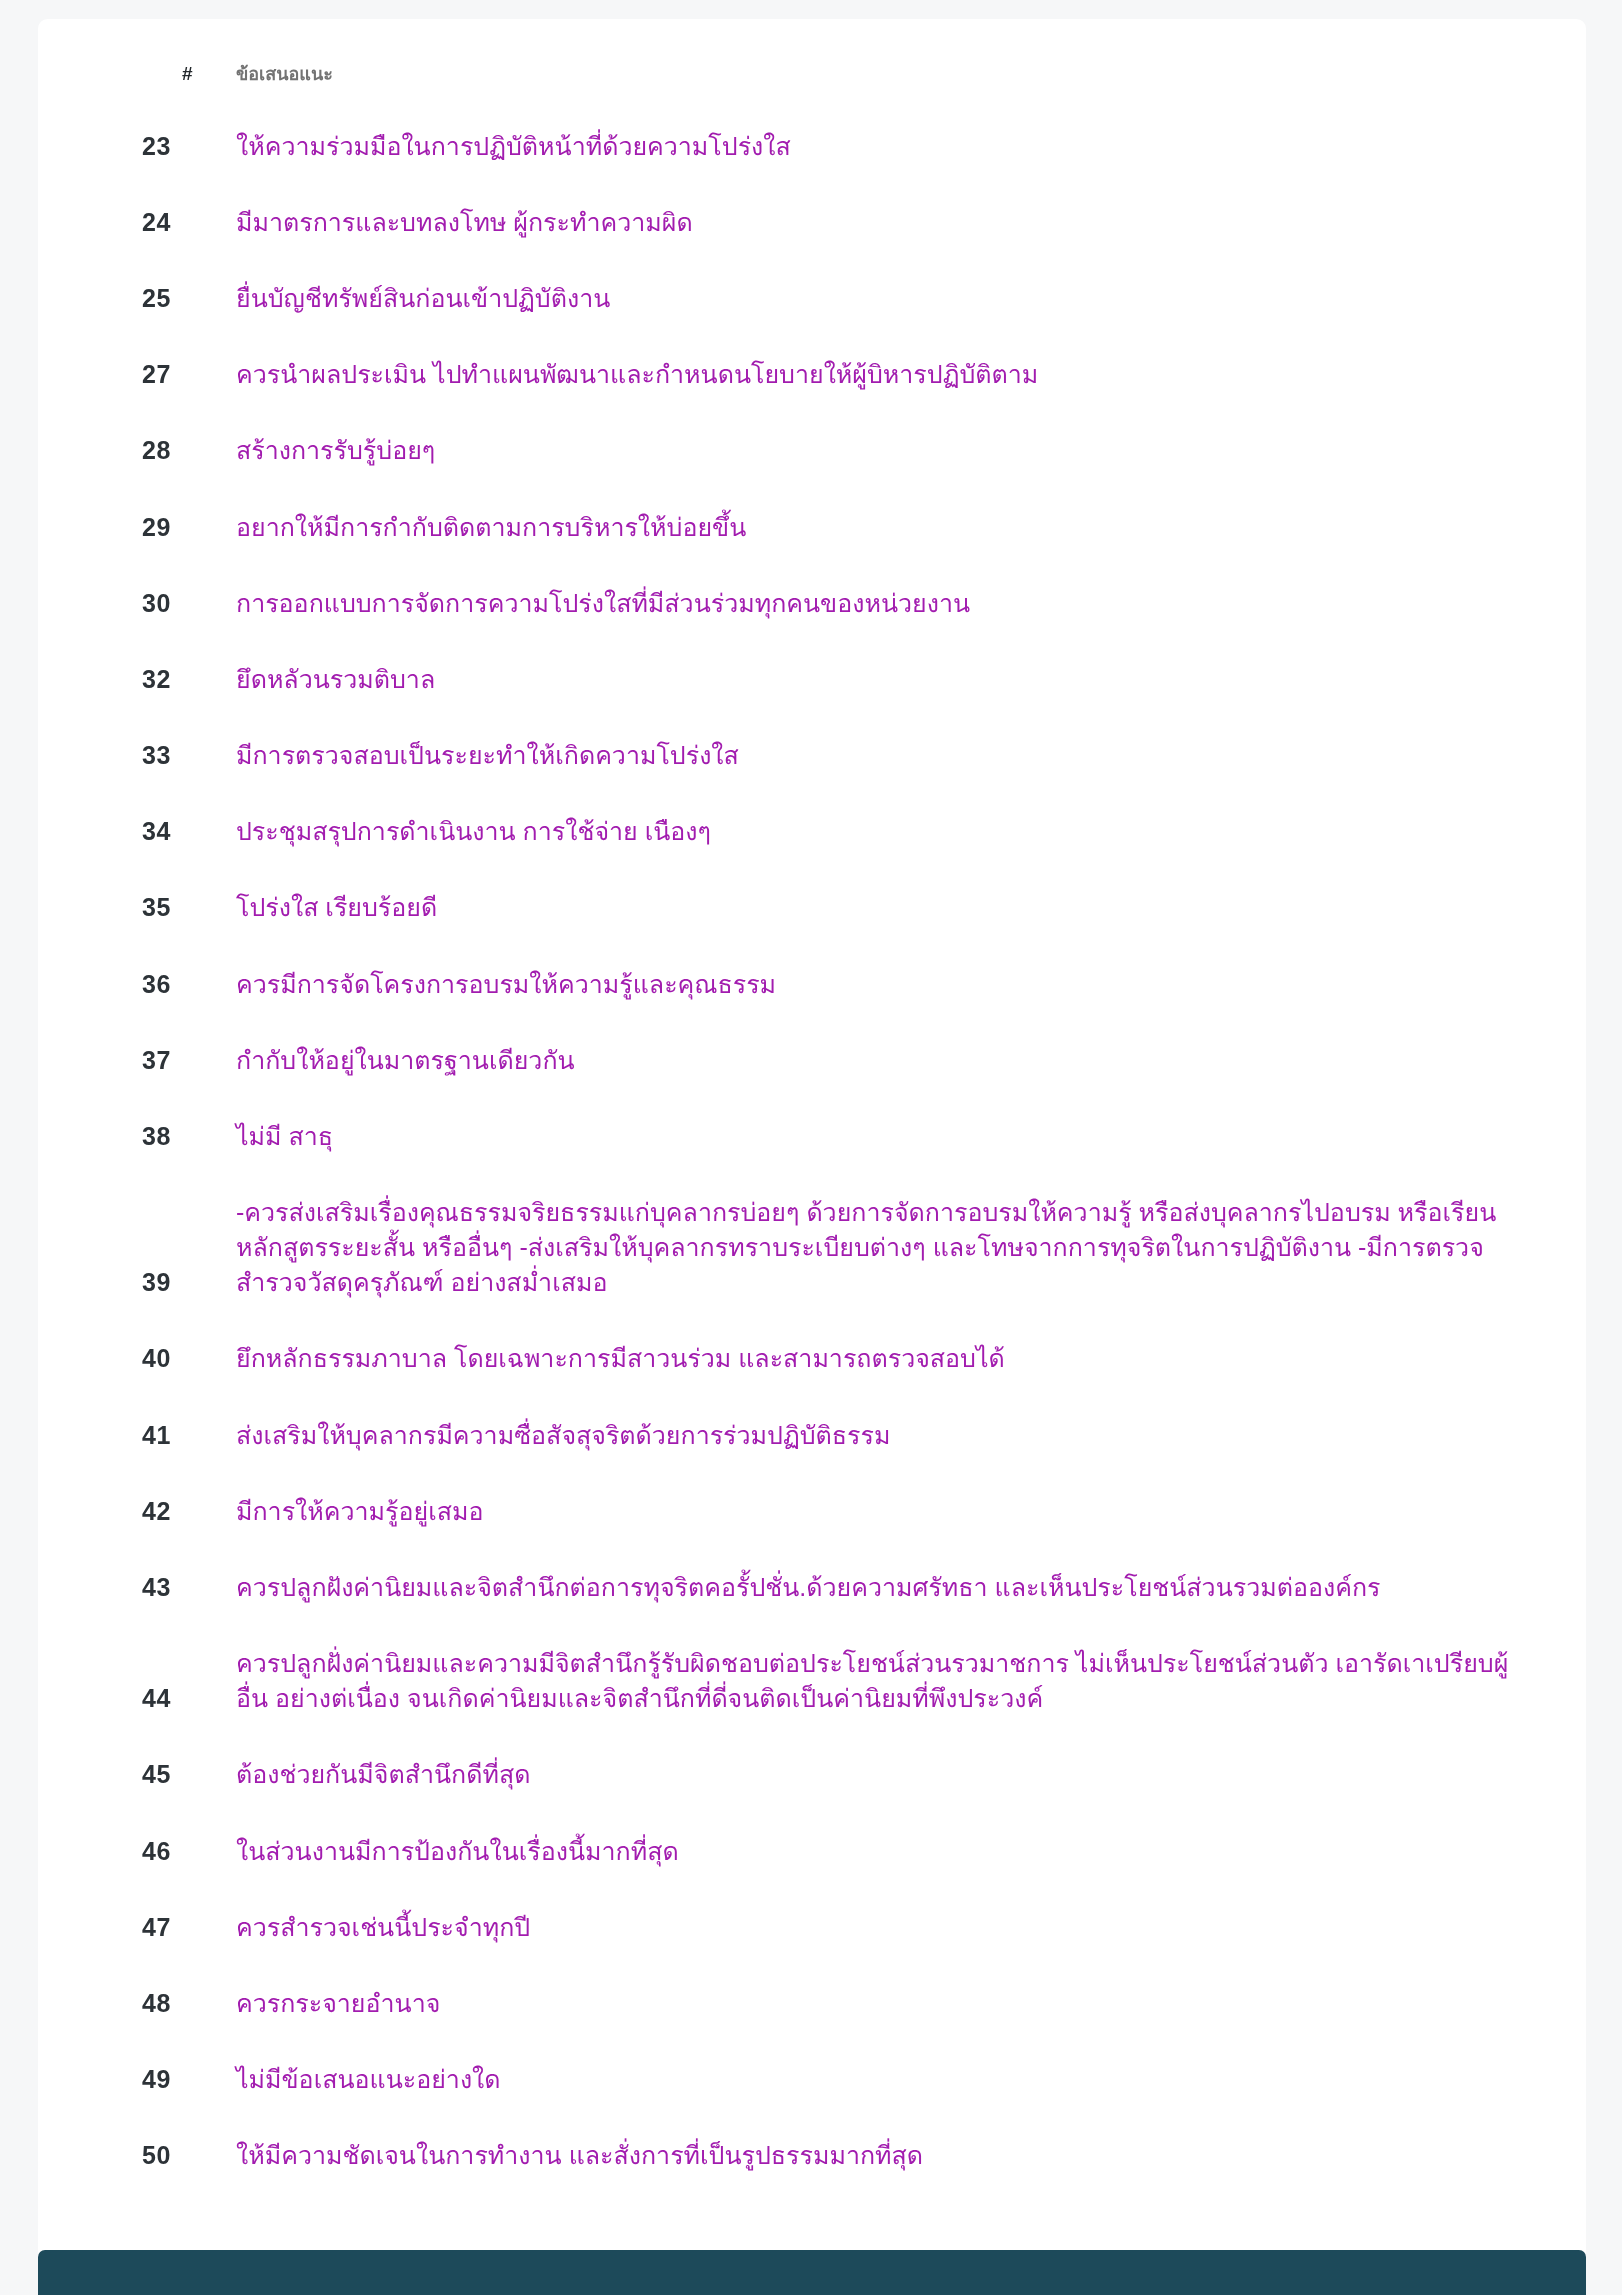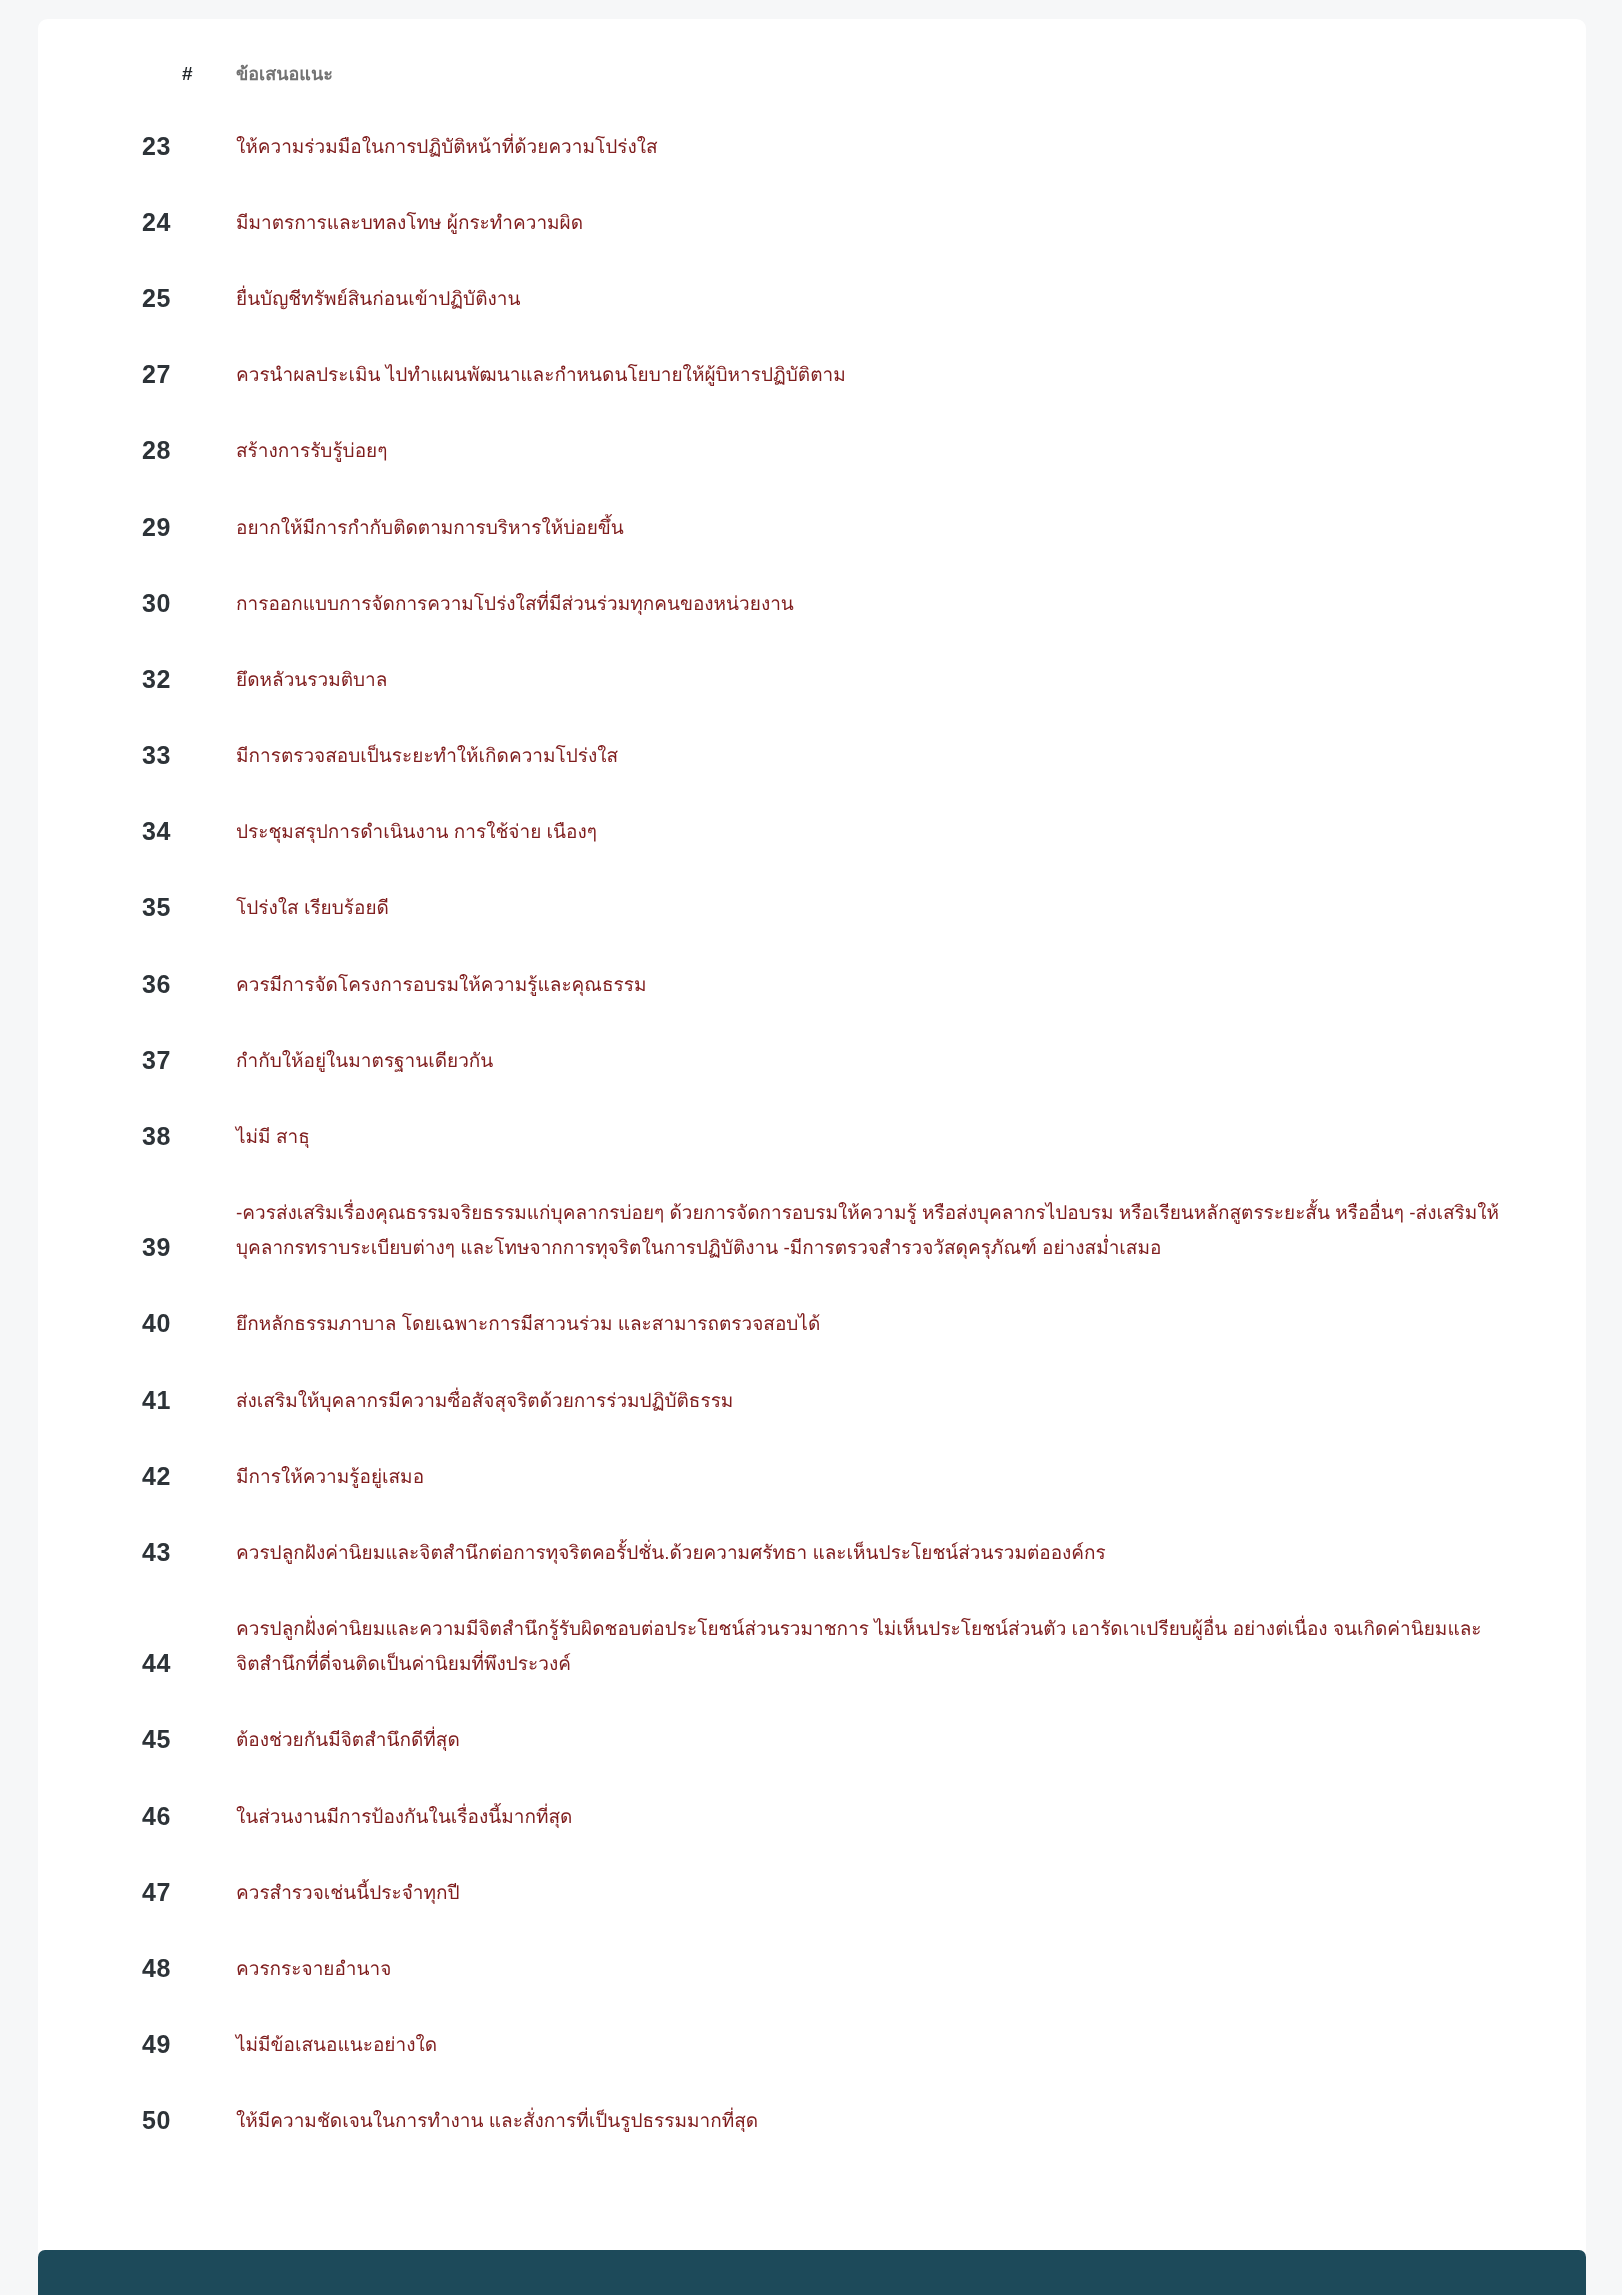--- a/index.html
+++ b/index.html
@@ -45,22 +45,22 @@
     width: 94px;
     flex: 0 0 94px;
     font-size: 25px;
     font-weight: 600;
     color: #2d3338;
     line-height: 35px;
     letter-spacing: 0.7px;
   }
   .row-text {
     flex: 1 1 auto;
-    font-size: 19px;
-    color: #7f1d1d;
+    font-size: 25px;
+    color: #a21caf;
     line-height: 35px;
     padding-top: 4.2px;
     max-width: 1304px;
   }
   .footer-bar {
     position: absolute;
     left: 0; right: 0; bottom: 0;
     height: 45px;
     border-radius: 7px 7px 0 0;
   }

